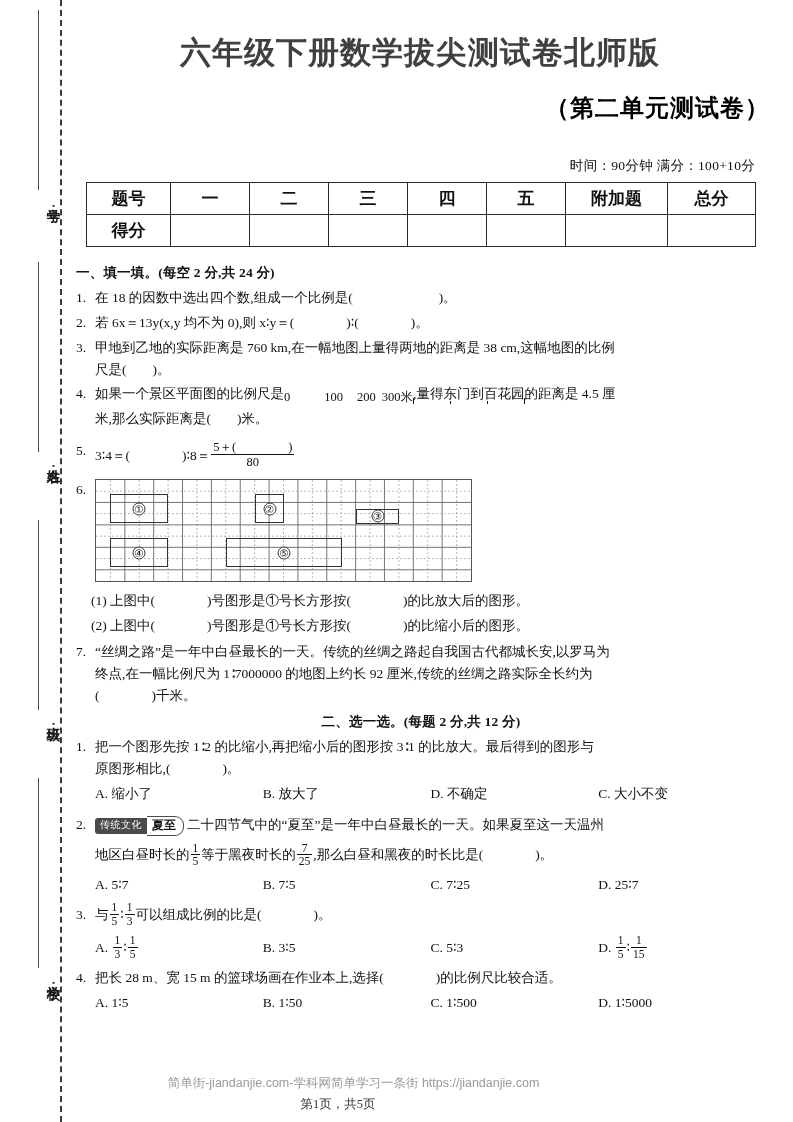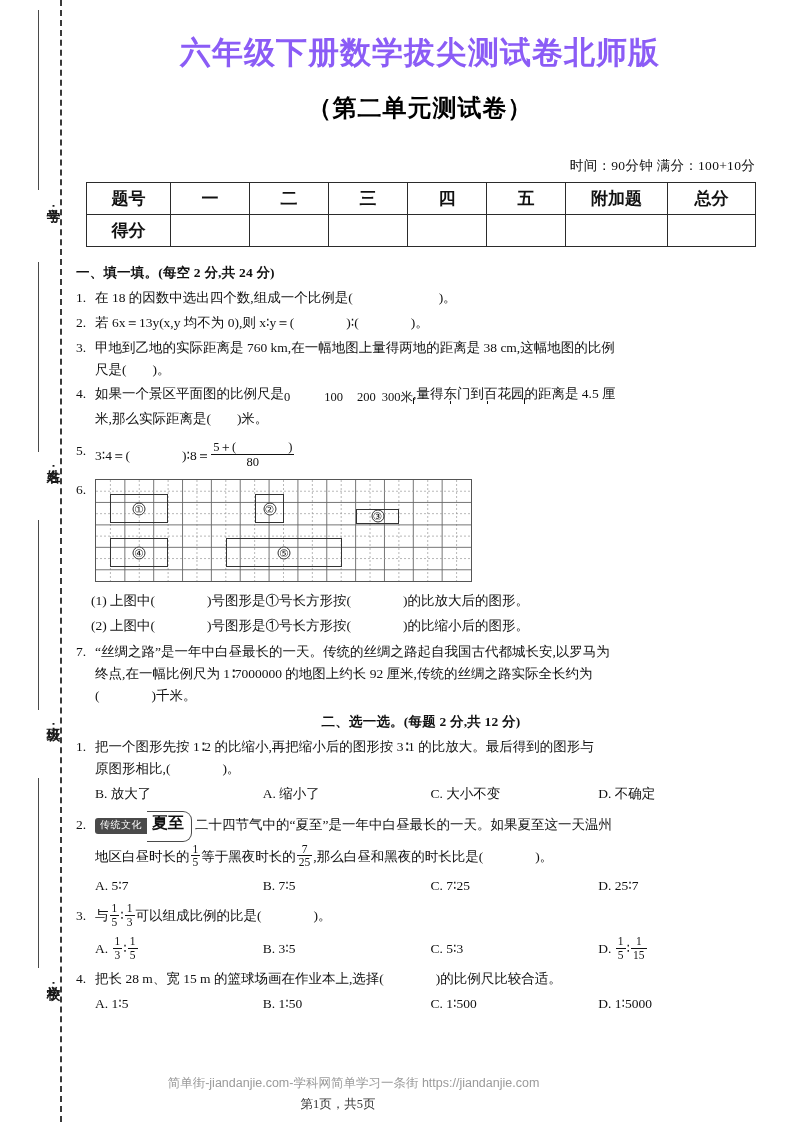--- a/index.html
+++ b/index.html
@@ -43,26 +43,26 @@
 
   
   .title-main {
     position: absolute;
     left: 70px; top: 32px; width: 700px;
     text-align: center;
     font-size: 31px;
     font-weight: 700;
     font-family: "Liberation Serif", "DejaVu Serif", serif;
     letter-spacing: 1px;
-    color: #8b5cf6;
+    color: #404040;
   }
   .title-sub {
     position: absolute;
     left: 70px; top: 92px; width: 700px;
-    text-align: center;
+    text-align: right;
     font-size: 24px;
     font-weight: 700;
     letter-spacing: 1px;
     color: #000;
   }
   .meta-line {
     position: absolute;
     right: 38px; top: 157px;
     font-size: 13.5px;
     color: #111;
@@ -143,23 +143,23 @@
     font-size: 10px;
     font-family: "Liberation Sans", "DejaVu Sans", sans-serif;
     padding: 1px 5px 2px 5px;
     border-radius: 3px 0 0 3px;
     letter-spacing: .5px;
     line-height: 1.25;
   }
   .badge-light {
     border: 1px solid #4a4a4a;
     border-left: none;
-    font-size: 16px;
+    font-size: 12px;
     font-family: "Liberation Sans", "DejaVu Sans", sans-serif;
-    padding: 1px 7px 8px 5px;
+    padding: 1px 7px 2px 5px;
     border-radius: 0 9px 9px 0;
     line-height: 1.25;
     font-weight: 700;
   }
 
   
   .ruler { display: inline-block; vertical-align: -3px; position: relative; }
   .ruler .nums {
     font-size: 12.5px;
     letter-spacing: 0;
@@ -385,24 +385,24 @@
     </div>
 
     <div class="sec-head" style="margin-top:7px;text-align:center;">二、选一选。(每题 2 分,共 12 分)</div>
 
     <div class="q">
       <span class="num">1.</span>
       <span>把一个图形先按 1∶2 的比缩小,再把缩小后的图形按 3∶1 的比放大。最后得到的图形与</span><br>
       <span>原图形相比,(</span><span class="blank-md"></span><span>)。</span>
     </div>
     <div class="opts">
+      <span>A. 缩小了</span>
       <span>B. 放大了</span>
-      <span>A. 缩小了</span>
+      <span>D. 不确定</span>
       <span>C. 大小不变</span>
-      <span>D. 不确定</span>
     </div>
 
     <div class="q" style="line-height:2.25;">
       <span class="num">2.</span>
       <span class="badge-wrap">
           <span class="badge-dark">传统文化</span>
           <span class="badge-light">夏至</span>
         </span><span>二十四节气中的“夏至”是一年中白昼最长的一天。如果夏至这一天温州</span><br>
       <span>地区白昼时长的</span><span class="frac"><span class="nu">1</span><span class="de">5</span></span><span>等于黑夜时长的</span><span class="frac"><span class="nu">7</span><span class="de">25</span></span><span>,那么白昼和黑夜的时长比是(</span><span class="blank-md"></span><span>)。</span>
     </div>

